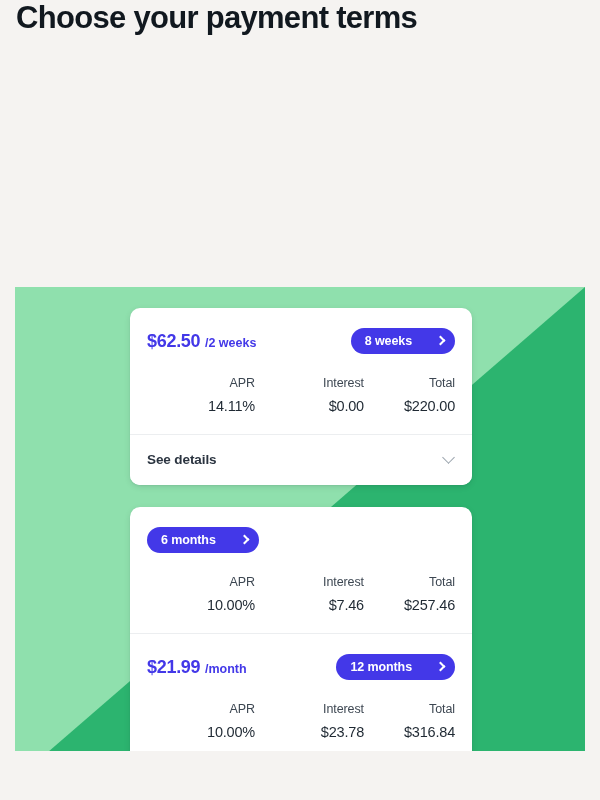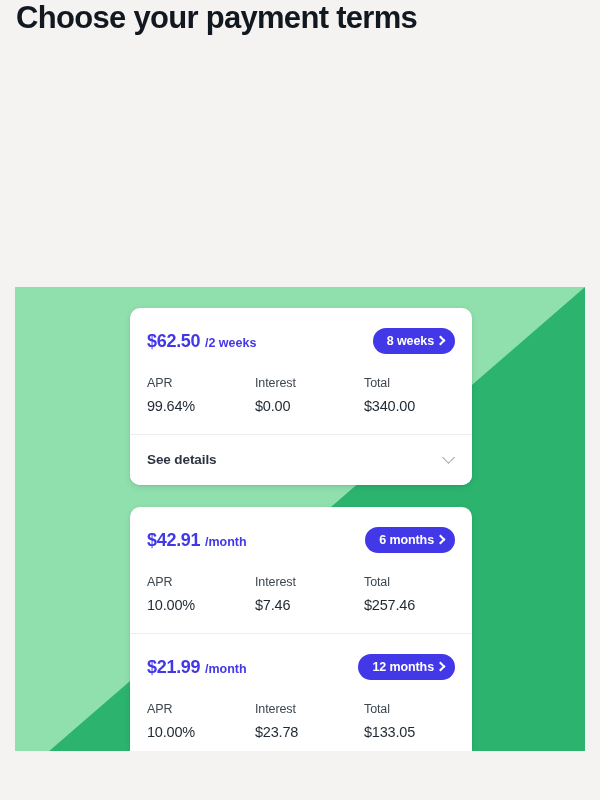--- a/index.html
+++ b/index.html
@@ -105,21 +105,21 @@
 
   .plan-price .cadence {
     font-size: 12.5px;
     font-weight: 700;
     letter-spacing: 0;
   }
 
   .term-badge {
     display: inline-flex;
     align-items: center;
-    gap: 3px;
+    gap: 25px;
     background: #4338e8;
     color: #ffffff;
     border-radius: 20px;
     padding: 6px 11px 6px 14px;
     font-size: 12.5px;
     font-weight: 700;
     letter-spacing: -0.1px;
     border: none;
     cursor: pointer;
     white-space: nowrap;
@@ -133,20 +133,21 @@
     border-right: 2px solid #ffffff;
     transform: rotate(45deg);
     position: relative;
     top: -1px;
   }
 
   .metrics {
     display: grid;
     grid-template-columns: 108px 109px auto;
     margin-top: 22px;
+    text-align: right;
   }
 
   .metric-label {
     font-size: 12.5px;
     color: #3d4752;
     font-weight: 400;
     letter-spacing: -0.1px;
   }
 
   .metric-value {
@@ -211,40 +212,36 @@
             <button class="term-badge">
               <span>8 weeks</span>
               <span class="chev-right"></span>
             </button>
           </div>
 
           <div class="metrics">
             <div class="metric-label">APR</div>
             <div class="metric-label">Interest</div>
             <div class="metric-label">Total</div>
-            <div class="metric-value">99.64%</div>
+            <div class="metric-value">14.11%</div>
             <div class="metric-value">$0.00</div>
-            <div class="metric-value">$340.00</div>
+            <div class="metric-value">$220.00</div>
           </div>
         </div>
 
         <div class="details-row">
           <span class="details-label">See details</span>
           <span class="chev-down"></span>
         </div>
       </div>
 
       <div class="card">
 
         <div class="plan">
           <div class="plan-head">
-            <div class="plan-price">
-              <span>$42.91</span>
-              <span class="cadence">/month</span>
-            </div>
             <button class="term-badge">
               <span>6 months</span>
               <span class="chev-right"></span>
             </button>
           </div>
 
           <div class="metrics">
             <div class="metric-label">APR</div>
             <div class="metric-label">Interest</div>
             <div class="metric-label">Total</div>
@@ -265,21 +262,21 @@
               <span class="chev-right"></span>
             </button>
           </div>
 
           <div class="metrics">
             <div class="metric-label">APR</div>
             <div class="metric-label">Interest</div>
             <div class="metric-label">Total</div>
             <div class="metric-value">10.00%</div>
             <div class="metric-value">$23.78</div>
-            <div class="metric-value">$133.05</div>
+            <div class="metric-value">$316.84</div>
           </div>
         </div>
 
         <div class="details-row">
           <span class="details-label">See details</span>
           <span class="chev-down"></span>
         </div>
       </div>
 
     </div>

